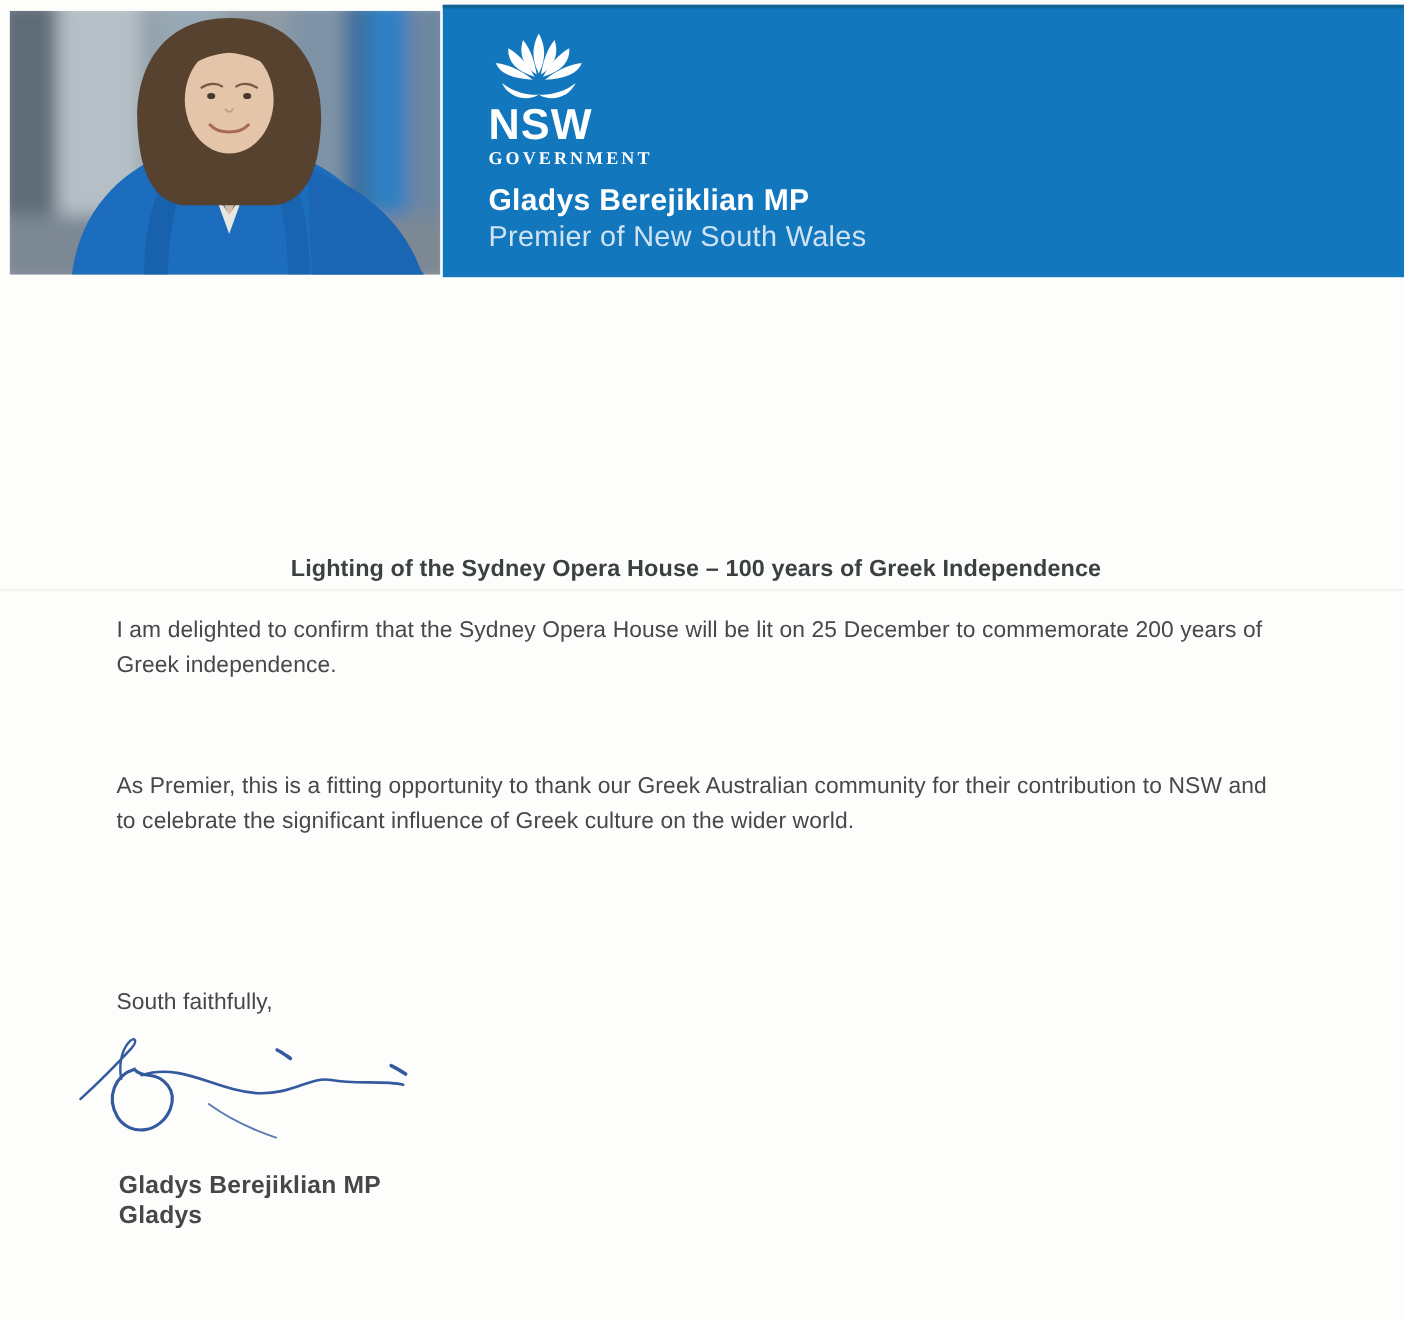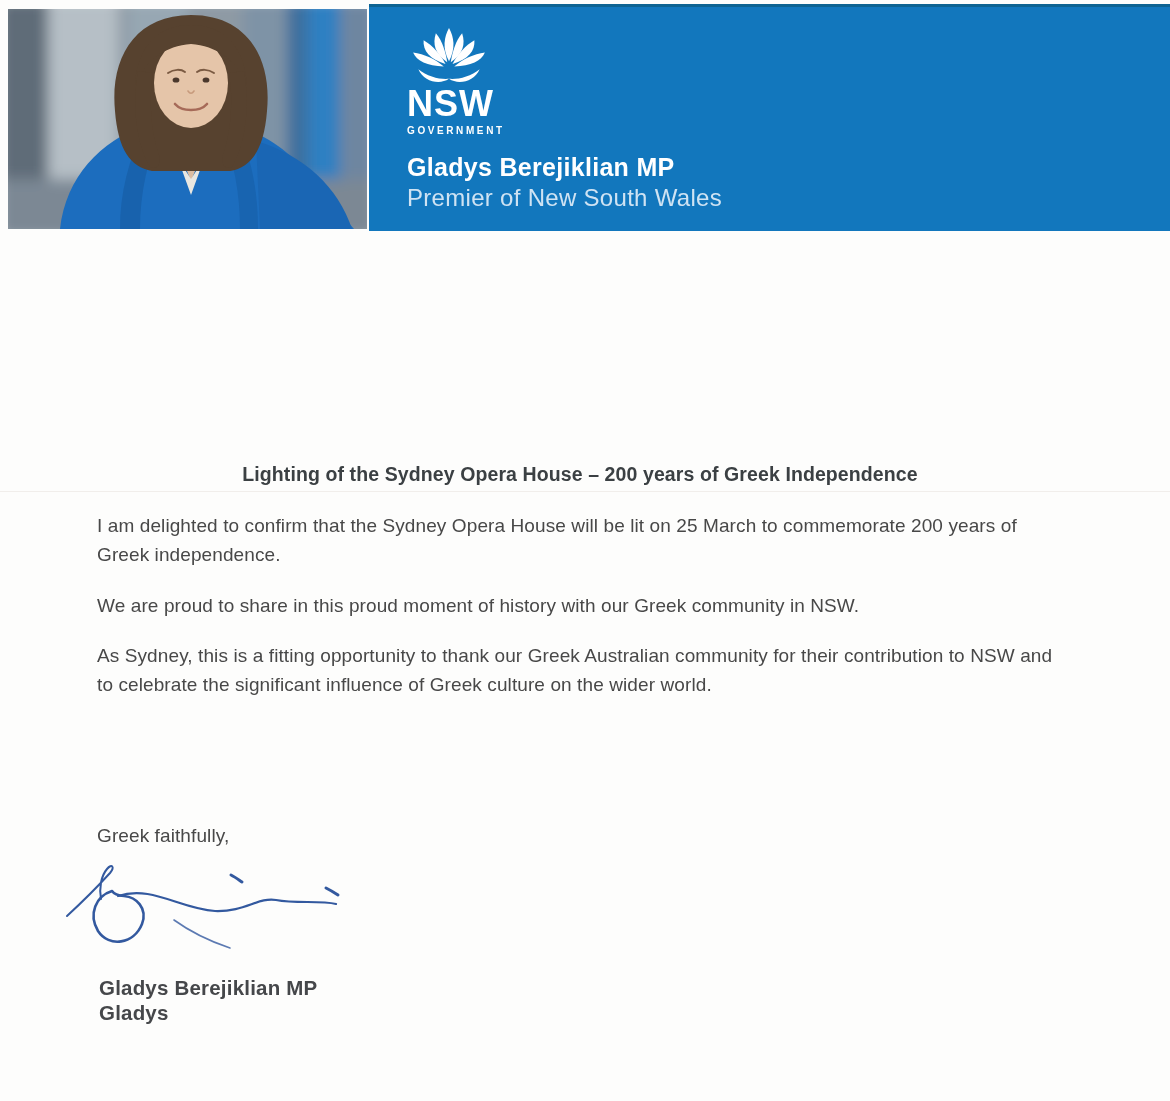--- a/index.html
+++ b/index.html
@@ -30,22 +30,22 @@
     border-top: 3px solid #0e6392;
   }
   .logo-block { position: absolute; left: 38px; top: 20px; }
   .waratah { display: block; width: 84px; height: 58px; }
   .logo-org {
     color: #ffffff; font-weight: bold;
     font-size: 36px; letter-spacing: 1px; line-height: 1;
     margin-top: 1px;
   }
   .logo-dept {
-    color: #ffffff; font-size: 10px; font-weight: bold;
-    letter-spacing: 2.6px; margin-top: 3px;
+    color: #ffffff; font-size: 15px; font-weight: bold;
+    letter-spacing: 2.6px; margin-top: 3px; font-family: Liberation Serif, serif;
   }
   .official-block { position: absolute; left: 38px; top: 146px; }
   .official-name {
     color: #ffffff; font-weight: bold; font-size: 25px;
     letter-spacing: 0.3px; line-height: 1.15;
   }
   .official-role {
     color: #cfe3f3; font-size: 24px; font-weight: normal;
     letter-spacing: 0.3px; margin-top: 2px;
   }
@@ -158,27 +158,26 @@
       <div class="logo-dept">GOVERNMENT</div>
     </div>
     <div class="official-block">
       <div class="official-name">Gladys Berejiklian MP</div>
       <div class="official-role">Premier of New South Wales</div>
     </div>
   </div>
 
   <div class="scan-rule"></div>
 
-  <div class="subject">Lighting of the Sydney Opera House – 200 years of Greek Independence</div>
+  <div class="subject">Lighting of the Sydney Opera House – 100 years of Greek Independence</div>
 
-  <p class="para p1">I am delighted to confirm that the Sydney Opera House will be lit on 25 March to commemorate 200 years of Greek independence.</p>
-  <p class="para p2">We are proud to share in this proud moment of history with our Greek community in NSW.</p>
-  <p class="para p3">As Sydney, this is a fitting opportunity to thank our Greek Australian community for their contribution to NSW and to celebrate the significant influence of Greek culture on the wider world.</p>
+  <p class="para p1">I am delighted to confirm that the Sydney Opera House will be lit on 25 December to commemorate 200 years of Greek independence.</p>
+  <p class="para p3">As Premier, this is a fitting opportunity to thank our Greek Australian community for their contribution to NSW and to celebrate the significant influence of Greek culture on the wider world.</p>
 
-  <p class="para valediction">Greek faithfully,</p>
+  <p class="para valediction">South faithfully,</p>
 
   <svg class="signature" viewBox="0 0 306 108" xmlns="http://www.w3.org/2000/svg">
     <g fill="none" stroke="#33599f" stroke-width="2.2" stroke-linecap="round">
       <path d="M15,60 C28,48 48,28 58,17 C63,11 60,7 55,13 C49,20 47,32 49,43" stroke-width="2"></path>
       <path d="M60,35 C44,40 36,58 46,75 C57,92 82,88 90,68 C96,52 84,41 72,40 C66,39.5 62,38 60,35" stroke-width="2.6"></path>
       <path d="M66,40 C100,29 128,53 163,55 C193,56 206,41 224,44 C244,48 268,44 284,48" stroke-width="2.2"></path>
       <path d="M122,64 C140,77 160,86 178,92" stroke-width="1.6" opacity="0.8"></path>
       <path d="M179,19 C183,21 187,24 190,26" stroke-width="3"></path>
       <path d="M274,32 C278,34 283,37 286,39" stroke-width="3"></path>
     </g>

